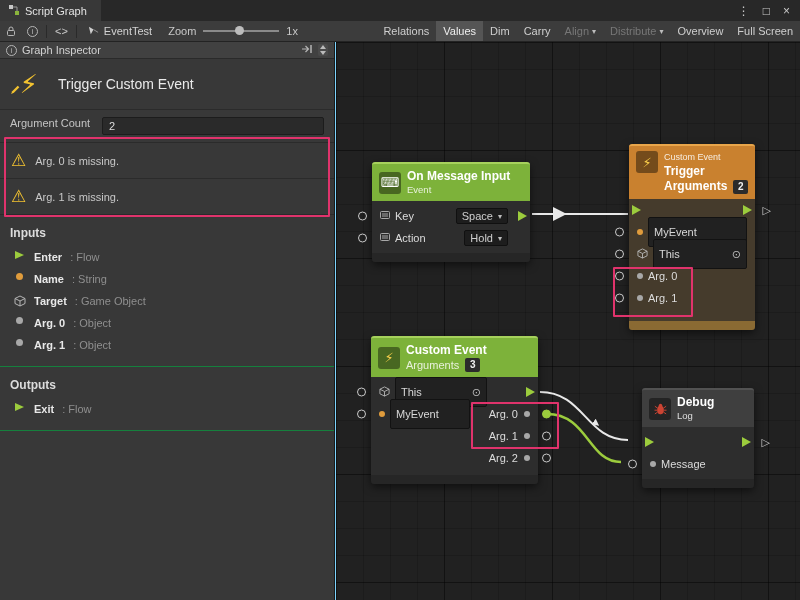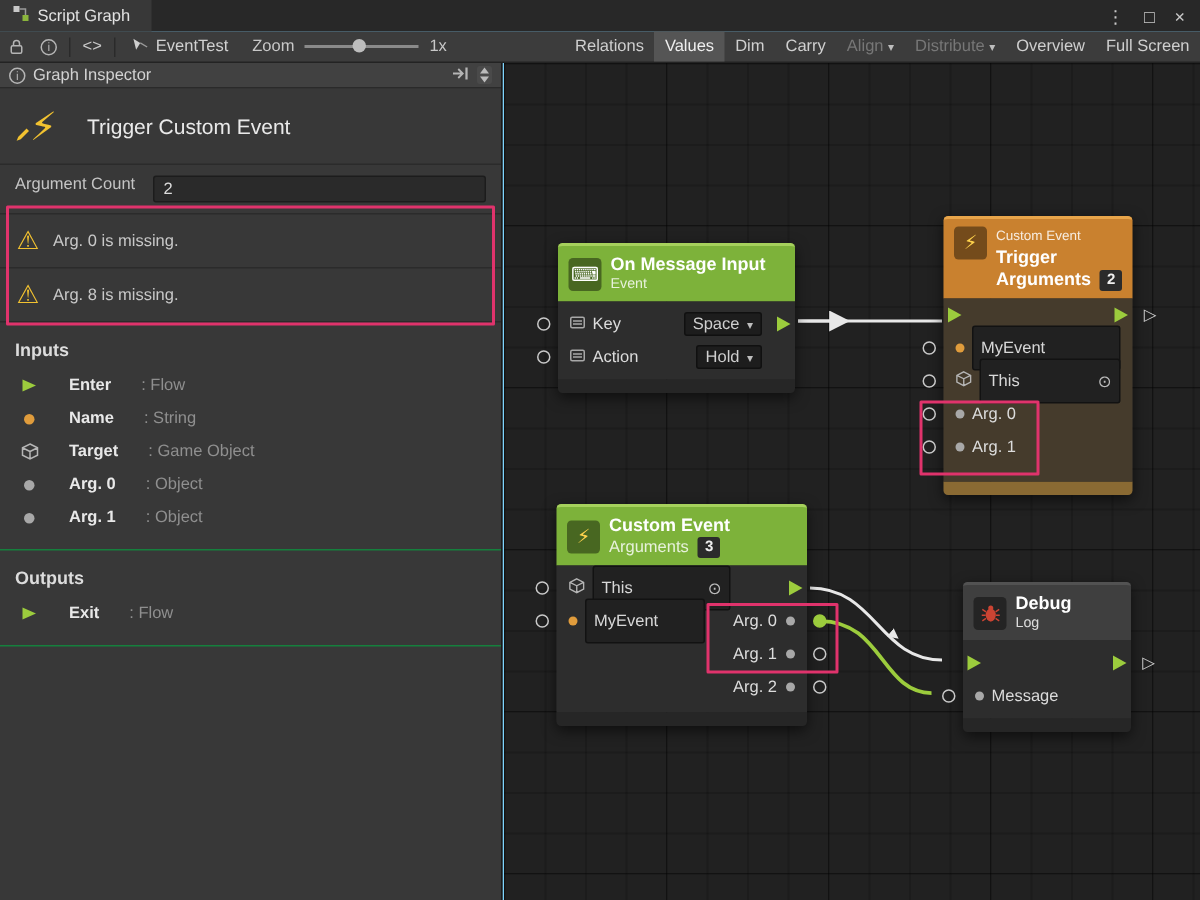--- a/index.html
+++ b/index.html
@@ -43,21 +43,21 @@
 
   .argrow { display:flex; align-items:flex-start; padding:7px 10px; border-bottom:1px solid #2b2b2b; }
   .argrow label { width:92px; color:#c4c4c4; flex:none; }
   .argrow input { flex:1; height:18px; background:#2a2a2a; border:1px solid #1c1c1c; border-radius:2px; color:#dcdcdc; font-size:11px; padding:0 6px; font-family:inherit; }
 
   .warnrow { display:flex; align-items:center; gap:9px; padding:9px 11px; border-bottom:1px solid #2b2b2b; color:#c8c8c8; }
   .warn-ic { font-size:17px; color:#f2c230; line-height:1; }
 
   .iosection { border-bottom:1px solid #15803d; padding:8px 0 10px; }
   .iosection h3 { font-size:12px; color:#dcdcdc; font-weight:bold; padding:3px 10px 6px; }
-  .ioitem { display:flex; align-items:center; gap:20px; padding:5px 13px; }
+  .ioitem { display:flex; gap:8px; padding:5px 13px; }
   .ioitem .nm { color:#e8e8e8; font-weight:bold; }
   .ioitem .ty { color:#8f8f8f; }
   .io-ic { width:13px; display:flex; justify-content:center; flex:none; }
 
   .flow-tri { width:0; height:0; border-top:4.5px solid transparent; border-bottom:4.5px solid transparent; border-left:9px solid #9ccc3d; }
   .dot { width:7px; height:7px; border-radius:50%; background:#a8a8a8; flex:none; }
   .dot.orange { background:#e09c3c; }
   .dot.small { width:6px; height:6px; }
 
   
@@ -224,21 +224,21 @@
       <input type="text" value="2" style="">
     </div>
 
     <div>
       <div class="warnrow">
         <span class="warn-ic">⚠</span>
         <span>Arg. 0 is missing.</span>
       </div>
       <div class="warnrow">
         <span class="warn-ic">⚠</span>
-        <span>Arg. 8 is missing.</span>
+        <span>Arg. 1 is missing.</span>
       </div>
     </div>
 
     <div class="iosection">
       <h3>Inputs</h3>
       <div class="ioitem">
         <span class="io-ic">
             <span class="flow-tri"></span>
           </span>
         <span class="nm">Enter</span>

